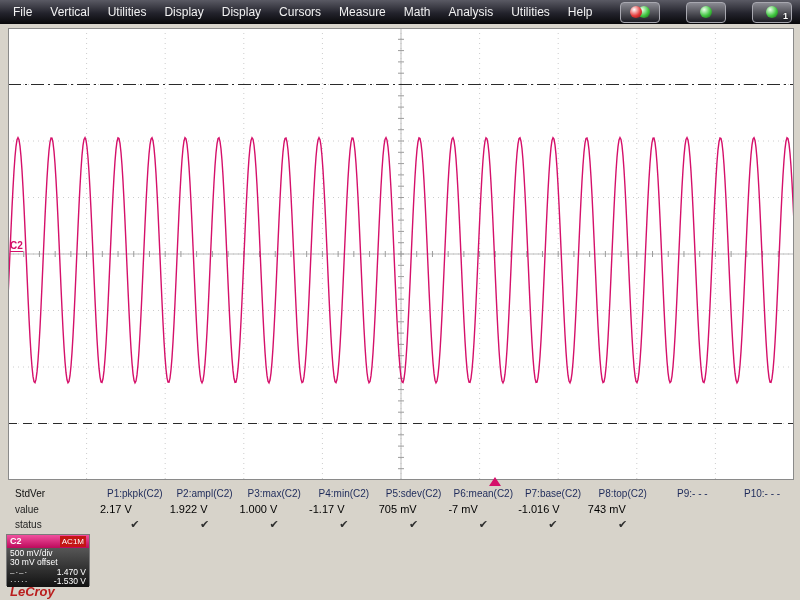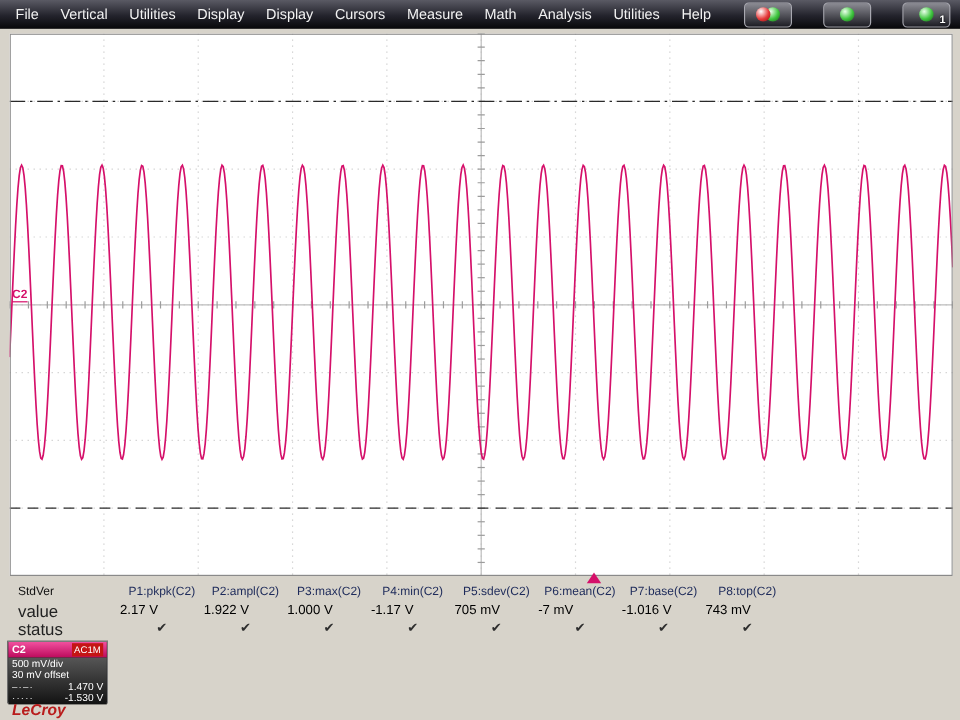--- a/index.html
+++ b/index.html
@@ -46,21 +46,21 @@
   
   .measure-panel{
     position:absolute;left:4px;top:486px;width:793px;height:47px;
     display:grid;grid-template-columns:96px repeat(10,69.7px);
   }
   .m-col{display:flex;flex-direction:column;overflow:hidden;}
   .m-header{font-size:10px;color:#1d2a5a;height:16px;line-height:16px;text-align:center;white-space:nowrap;}
   .m-value{font-size:11px;color:#000;height:15px;line-height:15px;text-align:left;white-space:nowrap;}
   .m-status{font-size:11px;color:#2e2e2e;height:15px;line-height:14px;text-align:center;}
   .m-first .m-header{text-align:left;padding-left:11px;color:#101010;}
-  .m-first .m-rowlabel{font-size:14px;color:#222;text-align:left;padding-left:11px;height:15px;line-height:15px;}
+  .m-first .m-rowlabel{font-size:10px;color:#222;text-align:left;padding-left:11px;height:15px;line-height:15px;}
   
   .descriptor{
     position:absolute;left:6px;top:534px;width:84px;height:52px;
     border:1px solid #7a7a7a;box-sizing:border-box;background:#101010;
   }
   .d-header{
     height:13px;display:flex;justify-content:space-between;align-items:center;
     background:linear-gradient(#f1509e,#bc0a5c);color:#fff;padding:0 3px;
     font-size:9px;font-weight:bold;line-height:13px;
   }
@@ -273,20 +273,30 @@
       <div class="m-col">
         <div class="m-header">P7:base(C2)</div>
         <div class="m-value">-1.016 V</div>
         <div class="m-status">✔</div>
       </div>
       <div class="m-col">
         <div class="m-header">P8:top(C2)</div>
         <div class="m-value">743 mV</div>
         <div class="m-status">✔</div>
       </div>
+      <div class="m-col">
+        <div class="m-header">P9:- - -</div>
+        <div class="m-value"></div>
+        <div class="m-status"></div>
+      </div>
+      <div class="m-col">
+        <div class="m-header">P10:- - -</div>
+        <div class="m-value"></div>
+        <div class="m-status"></div>
+      </div>
     </div>
 
   <div class="descriptor">
     <div class="d-header">
       <span>C2</span>
       <span class="d-coupling">AC1M</span>
     </div>
     <div class="d-body">
       <div class="d-line">500 mV/div</div>
       <div class="d-line">30 mV offset</div>

